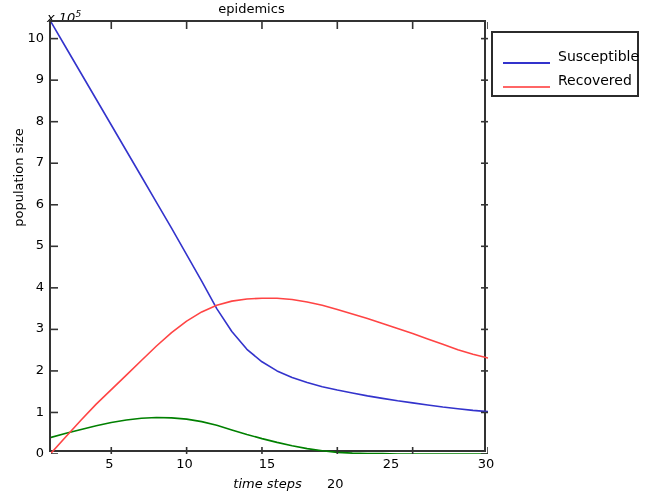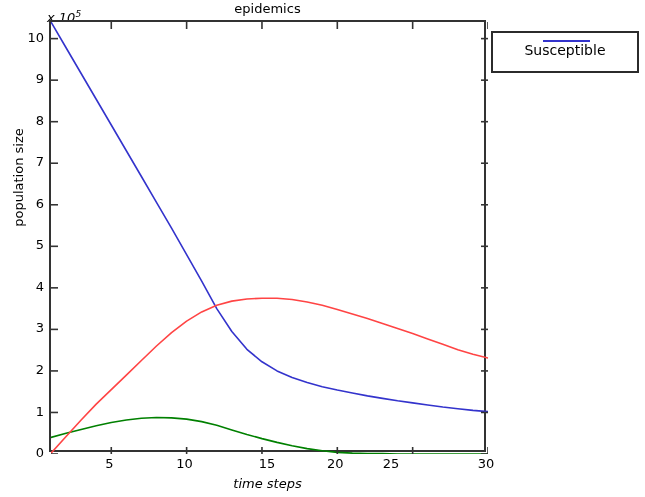--- a/index.html
+++ b/index.html
@@ -40,21 +40,21 @@
     left: 0;
     top: 0;
     width: 437px;
     height: 432px;
     display: block;
   }
 
   
   #chart-title {
     position: absolute;
-    left: 49px;
+    left: 33px;
     top: 1px;
     width: 437px;
     text-align: center;
     font-size: 13px;
     line-height: 15px;
     color: #000;
     white-space: nowrap;
   }
 
   
@@ -138,23 +138,22 @@
     left: 491px;
     top: 31px;
     width: 148px;
     padding: 7px 0 7px 0;
     border: 2px solid #2b2b2b;
     background: #ffffff;
     box-sizing: border-box;
   }
   .legend-row {
     display: flex;
-    align-items: center;
+    align-items: flex-end;
     height: 24px;
-    flex-direction: column;
   }
   .legend-swatch {
     width: 47px;
     height: 2px;
     margin-left: 10px;
     margin-right: 8px;
     flex: 0 0 auto;
   }
   .legend-text {
     font-size: 14px;
@@ -227,28 +226,32 @@
         <line x1="437" y1="58.15384615384619" x2="430" y2="58.15384615384619" stroke="#333333" stroke-width="1.6"></line>
         <line x1="0" y1="16.61538461538464" x2="7" y2="16.61538461538464" stroke="#333333" stroke-width="1.6"></line>
         <line x1="437" y1="16.61538461538464" x2="430" y2="16.61538461538464" stroke="#333333" stroke-width="1.6"></line>
       </svg>
   </div>
 
   <div id="xtick-wrap">
       <div class="xtick-label" style="left: 60.3px;">5</div>
       <div class="xtick-label" style="left: 135.6px;">10</div>
       <div class="xtick-label" style="left: 218px;">15</div>
-      <div class="xtick-label" style="left: 286.3px;">20</div>
+      <div class="xtick-label" style="left: 286.3px; margin-top: 20px;">20</div>
       <div class="xtick-label" style="left: 342px;">25</div>
       <div class="xtick-label" style="left: 437px;">30</div>
     </div>
 
   <div id="x-axis-label">time steps</div>
   <div id="y-axis-label">population size</div>
 
   <div id="legend">
       <div class="legend-row">
         <span class="legend-swatch" style="background: rgb(51, 51, 204);"></span>
         <span class="legend-text">Susceptible</span>
       </div>
+      <div class="legend-row">
+        <span class="legend-swatch" style="background: rgb(255, 102, 102);"></span>
+        <span class="legend-text">Recovered</span>
+      </div>
     </div>
 
 </div>
 
 </body></html>

